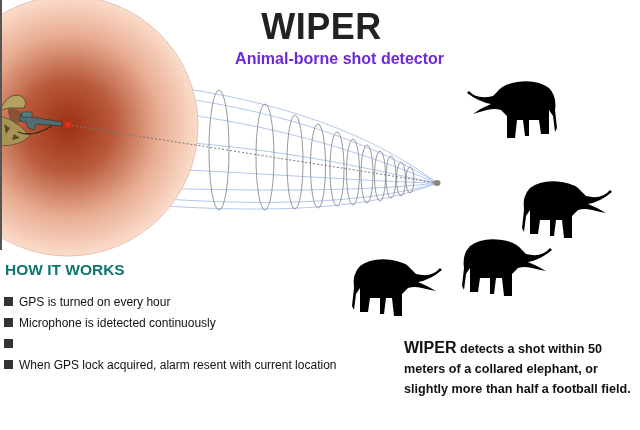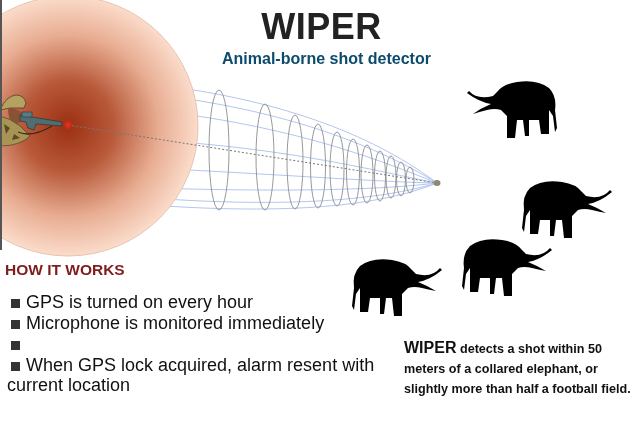--- a/index.html
+++ b/index.html
@@ -3,24 +3,24 @@
 <meta charset="utf-8">
 <style>
   html, body { margin:0; padding:0; }
   body { width:640px; height:430px; overflow:hidden; background:#ffffff; position:relative;
          font-family:"Liberation Sans", sans-serif; color:#1a1a1a; }
   .stage { position:absolute; left:0; top:0; width:640px; height:430px; }
   .left-border { position:absolute; left:0; top:0; width:2px; height:250px; background:#555; }
   .title { position:absolute; left:0; width:640px; top:6px; text-align:center; font-size:36px; font-weight:bold;
            color:#222; letter-spacing:0.5px; padding-left:2px; box-sizing:border-box; }
   .title span { display:inline-block; margin-left:1px; }
-  .subtitle { position:absolute; left:222px; top:50px; width:222px; text-align:left; font-size:16px; font-weight:bold; color:#0c4a6e; white-space:nowrap; }
+  .subtitle { position:absolute; left:222px; top:50px; width:222px; text-align:right; font-size:16px; font-weight:bold; color:#6d28d9; white-space:nowrap; }
   svg.scene { position:absolute; left:0; top:0; }
-  .how-title { position:absolute; left:5px; top:261px; font-size:15.5px; font-weight:bold; color:#7f1d1d; }
-  .steps { position:absolute; left:7px; top:292px; width:380px; font-size:18px; line-height:20px; color:#111; }
+  .how-title { position:absolute; left:5px; top:261px; font-size:15.5px; font-weight:bold; color:#0f766e; }
+  .steps { position:absolute; left:0; top:292px; width:380px; font-size:12px; line-height:20px; color:#111; }
   .step { margin:0 0 1px 0; }
   .bullet { display:inline-block; width:9px; height:9px; background:#333; margin:0 6px 0 4px; vertical-align:0px; }
   .note { position:absolute; left:404px; top:338px; width:236px; font-size:12.6px; line-height:20px; color:#111;font-weight:bold; }
   .note b { font-size:16px; color:#111; }
 </style>
 </head>
 <body>
 
 <div class="stage">
 
@@ -104,20 +104,20 @@
 
   <div class="left-border"></div>
 
   <div class="title"><span>WIPER</span></div>
   <div class="subtitle">Animal-borne shot detector</div>
 
   <div class="how-title">HOW IT WORKS</div>
 
   <div class="steps">
     <div class="step"><span class="bullet"></span><span>GPS is turned on every hour</span></div>
-    <div class="step"><span class="bullet"></span><span>Microphone is monitored immediately</span></div>
+    <div class="step"><span class="bullet"></span><span>Microphone is idetected continuously</span></div>
     <div class="step"><span class="bullet"></span></div>
     <div class="step"><span class="bullet"></span><span>When GPS lock acquired, alarm  resent with current location</span></div>
   </div>
 
   <div class="note"><b>WIPER</b><span> detects a shot within 50 meters of a collared elephant, or slightly more  than half a football field.</span></div>
 
 </div>
 
 </body></html>

